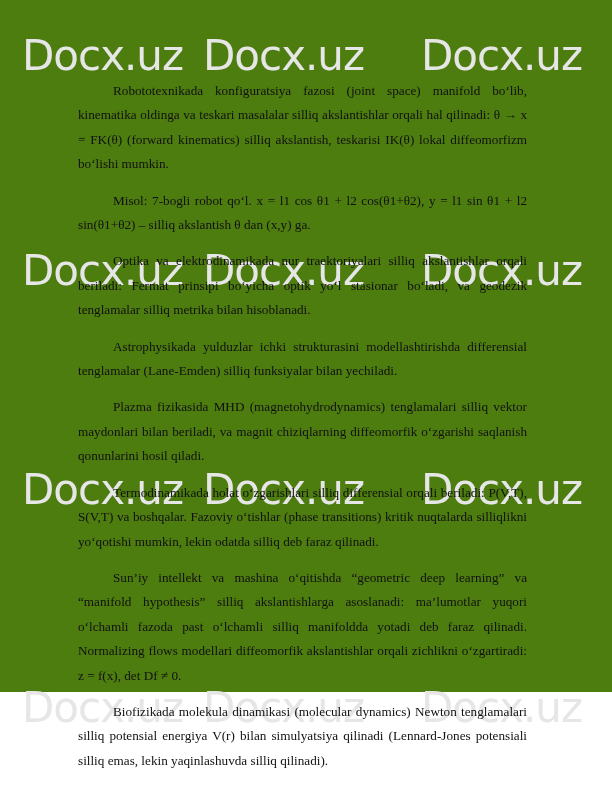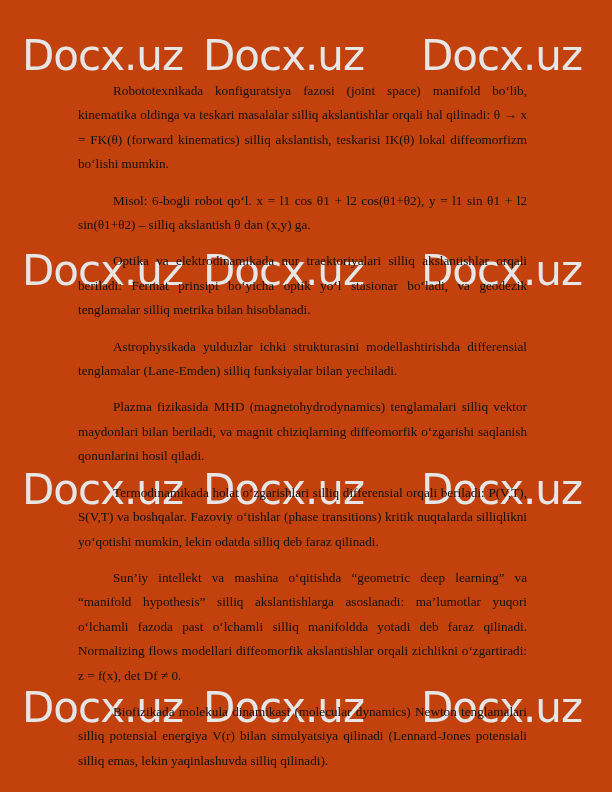--- a/index.html
+++ b/index.html
@@ -1,17 +1,17 @@
 <!DOCTYPE html>
 <html><head>
 <meta charset="utf-8">
 <style>
   html, body { margin:0; padding:0; background:#ffffff; }
   body { width:612px; height:792px; position:relative; overflow:hidden; }
-  .page { position:absolute; left:0; top:0; width:612px; height:792px; background:#c2410c; }
+  .page { position:absolute; left:0; top:0; width:612px; height:692px; background:#4d7c0f; }
   .watermark-row { position:absolute; left:0; width:612px; height:40px; }
   .watermark { position:absolute; top:0; font-family:"DejaVu Sans", sans-serif; font-size:42px; color:#e6e6e6; letter-spacing:-1px; line-height:40px; white-space:nowrap; }
   .content { position:absolute; left:66px; top:67px; width:473px; font-family:"Liberation Serif", serif; font-size:13.2px; line-height:24.4px; color:#111111; }
   .para { margin:12px; text-indent:35px; text-align:justify; }
 </style>
 </head>
 <body>
 
 <div class="page">
 
@@ -33,21 +33,21 @@
     </div>
     <div class="watermark-row" style="top:688px;">
       <span class="watermark" style="left:22px;">Docx.uz</span>
       <span class="watermark" style="left:203px;">Docx.uz</span>
       <span class="watermark" style="left:421px;">Docx.uz</span>
     </div>
   </div>
 
   <div class="content">
     <p class="para">Robototexnikada konfiguratsiya fazosi (joint space) manifold bo‘lib, kinematika oldinga va teskari masalalar silliq akslantishlar orqali hal qilinadi: θ → x = FK(θ) (forward kinematics) silliq akslantish, teskarisi IK(θ) lokal diffeomorfizm bo‘lishi mumkin.</p>
-    <p class="para">Misol: 6-bogli robot qo‘l. x = l1 cos θ1 + l2 cos(θ1+θ2), y = l1 sin θ1 + l2 sin(θ1+θ2) – silliq akslantish θ dan (x,y) ga.</p>
+    <p class="para">Misol: 7-bogli robot qo‘l. x = l1 cos θ1 + l2 cos(θ1+θ2), y = l1 sin θ1 + l2 sin(θ1+θ2) – silliq akslantish θ dan (x,y) ga.</p>
     <p class="para">Optika va elektrodinamikada nur traektoriyalari silliq akslantishlar orqali beriladi: Fermat prinsipi bo‘yicha optik yo‘l stasionar bo‘ladi, va geodezik tenglamalar silliq metrika bilan hisoblanadi.</p>
     <p class="para">Astrophysikada yulduzlar ichki strukturasini modellashtirishda differensial tenglamalar (Lane-Emden) silliq funksiyalar bilan yechiladi.</p>
     <p class="para">Plazma fizikasida MHD (magnetohydrodynamics) tenglamalari silliq vektor maydonlari bilan beriladi, va magnit chiziqlarning diffeomorfik o‘zgarishi saqlanish qonunlarini hosil qiladi.</p>
     <p class="para">Termodinamikada holat o‘zgarishlari silliq differensial orqali beriladi: P(V,T), S(V,T) va boshqalar. Fazoviy o‘tishlar (phase transitions) kritik nuqtalarda silliqlikni yo‘qotishi mumkin, lekin odatda silliq deb faraz qilinadi.</p>
     <p class="para">Sun’iy intellekt va mashina o‘qitishda “geometric deep learning” va “manifold hypothesis” silliq akslantishlarga asoslanadi: ma’lumotlar yuqori o‘lchamli fazoda past o‘lchamli silliq manifoldda yotadi deb faraz qilinadi. Normalizing flows modellari diffeomorfik akslantishlar orqali zichlikni o‘zgartiradi: z = f(x), det Df ≠ 0.</p>
     <p class="para">Biofizikada molekula dinamikasi (molecular dynamics) Newton tenglamalari silliq potensial energiya V(r) bilan simulyatsiya qilinadi (Lennard-Jones potensiali silliq emas, lekin yaqinlashuvda silliq qilinadi).</p>
   </div>
 
 </div>
 

